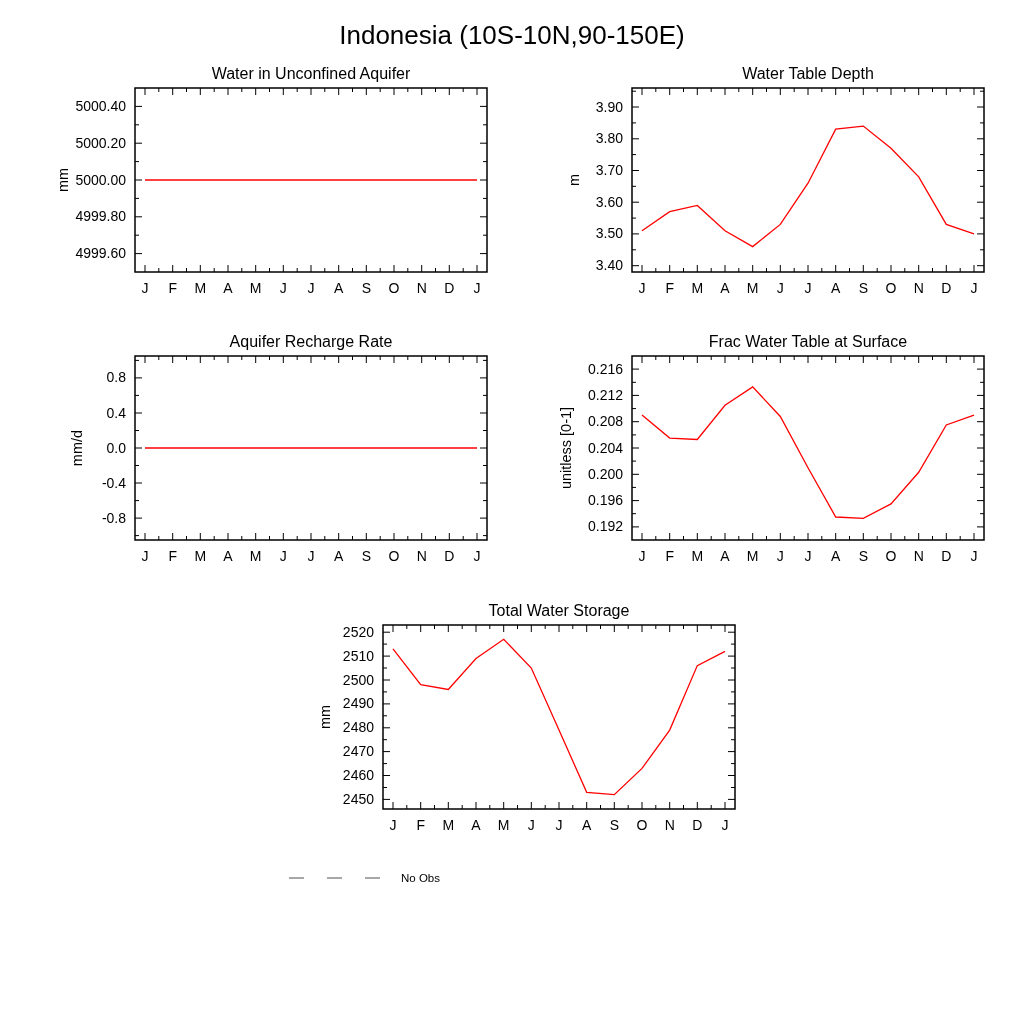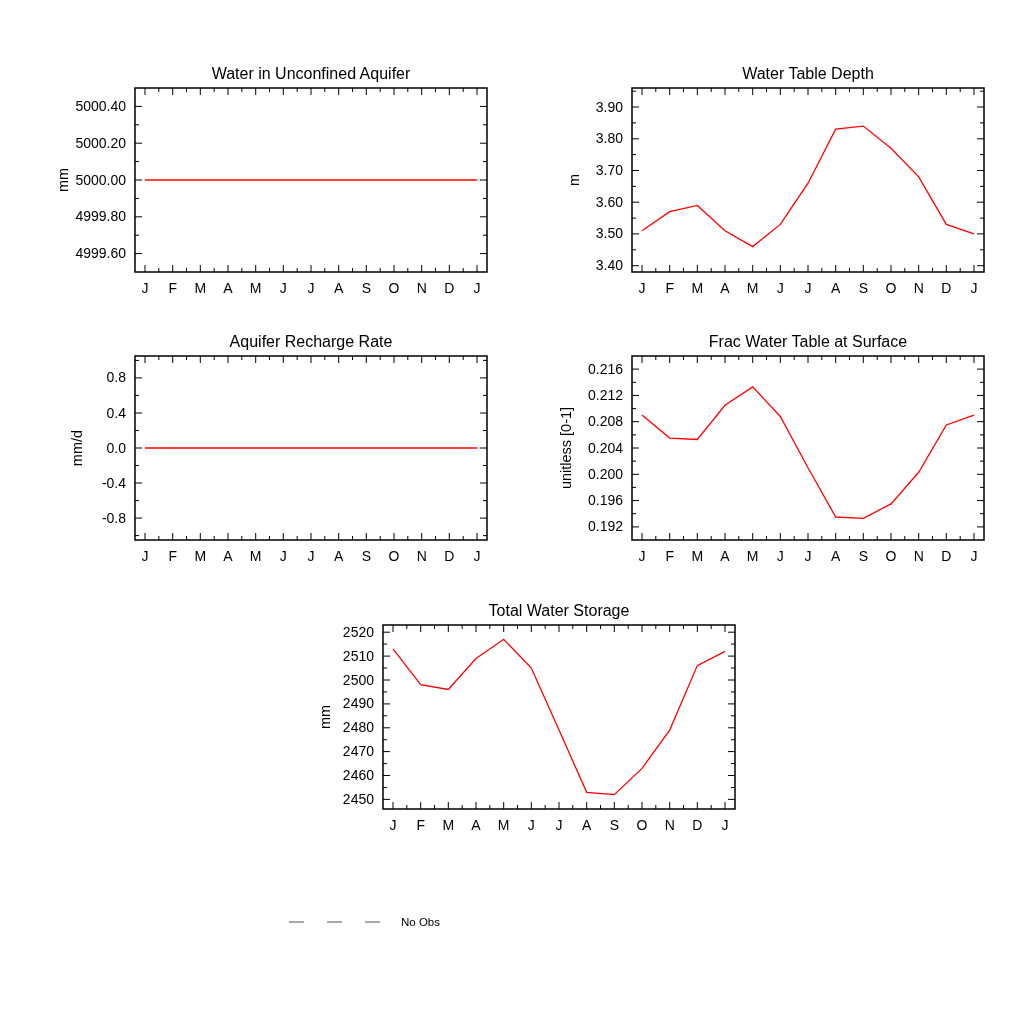--- a/index.html
+++ b/index.html
@@ -8,29 +8,30 @@
   .chart{position:absolute;width:460px;height:260px;}
   .c0{left:60px;top:58px}
   .c1{left:557px;top:58px}
   .c2{left:60px;top:326px}
   .c3{left:557px;top:326px}
   .c4{left:308px;top:595px}
   .chart text{font-family:"Liberation Sans",sans-serif;fill:#000;}
   .chart .tick{font-size:14px;}
   .chart .ctitle{font-size:16px;}
   .chart .ylab{font-size:14.5px;}
-  .legend-row{position:absolute;left:287px;display:flex;align-items:center;height:16px;margin-top:44px;}
+  .legend-row{position:absolute;left:287px;display:flex;align-items:center;height:16px;}
   .lr0{top:870px}
   .lr1{top:917px}
   .legend-label{font-size:11.5px;margin-left:14px;color:#000;white-space:nowrap;}
 </style>
 </head>
 <body>
 
 <div class="page">
+  <div class="main-title">Indonesia (10S-10N,90-150E)</div>
 
   <svg class="chart c0" viewBox="0 0 460 260">
       <rect x="75" y="30" width="352" height="184" fill="none" stroke="#000" stroke-width="1.5"></rect>
       <line x1="75" y1="195.6" x2="82" y2="195.6" stroke="#000" stroke-width="1"></line>
       <line x1="420" y1="195.6" x2="427" y2="195.6" stroke="#000" stroke-width="1"></line>
       <text x="66" y="200.1" text-anchor="end" class="tick">4999.60</text>
       <line x1="75" y1="158.8" x2="82" y2="158.8" stroke="#000" stroke-width="1"></line>
       <line x1="420" y1="158.8" x2="427" y2="158.8" stroke="#000" stroke-width="1"></line>
       <text x="66" y="163.3" text-anchor="end" class="tick">4999.80</text>
       <line x1="75" y1="122" x2="82" y2="122" stroke="#000" stroke-width="1"></line>

